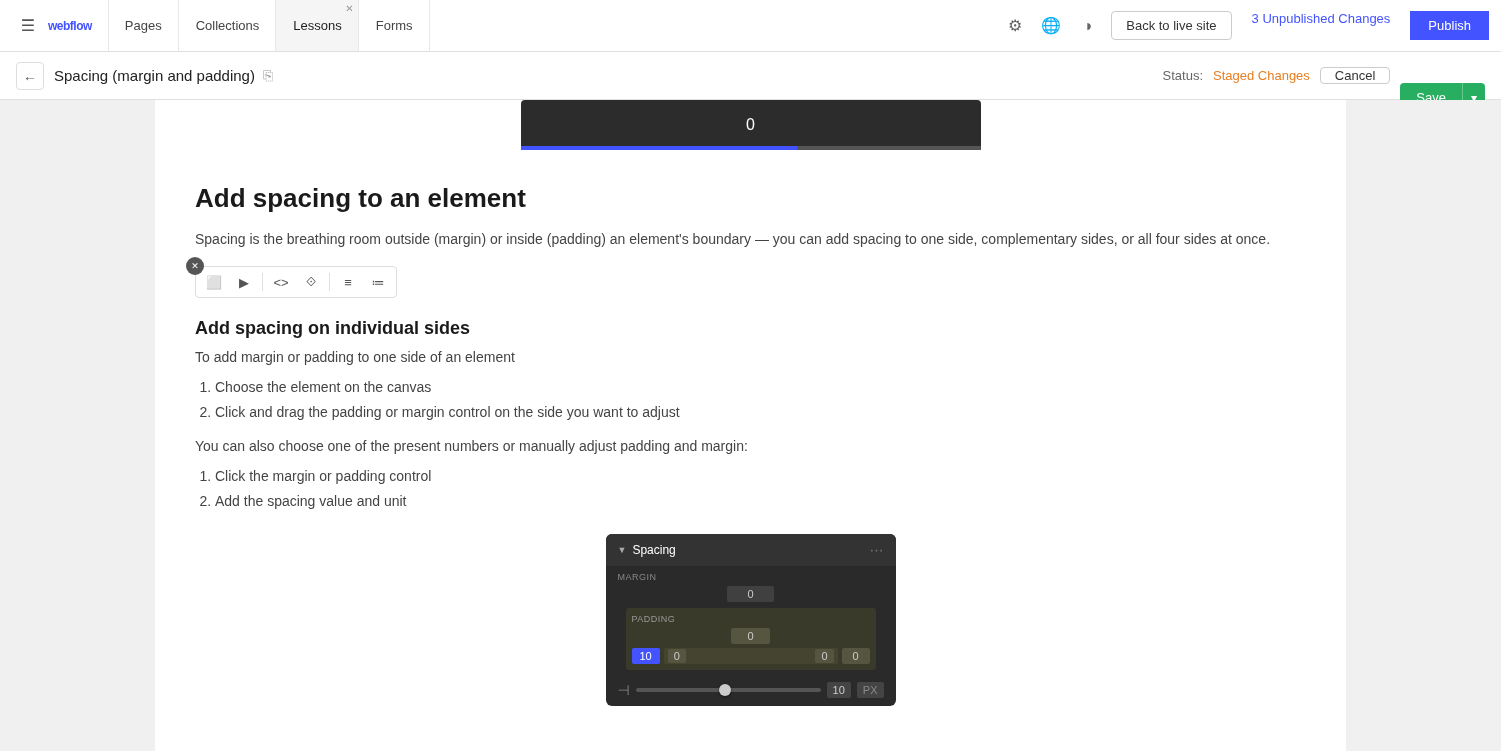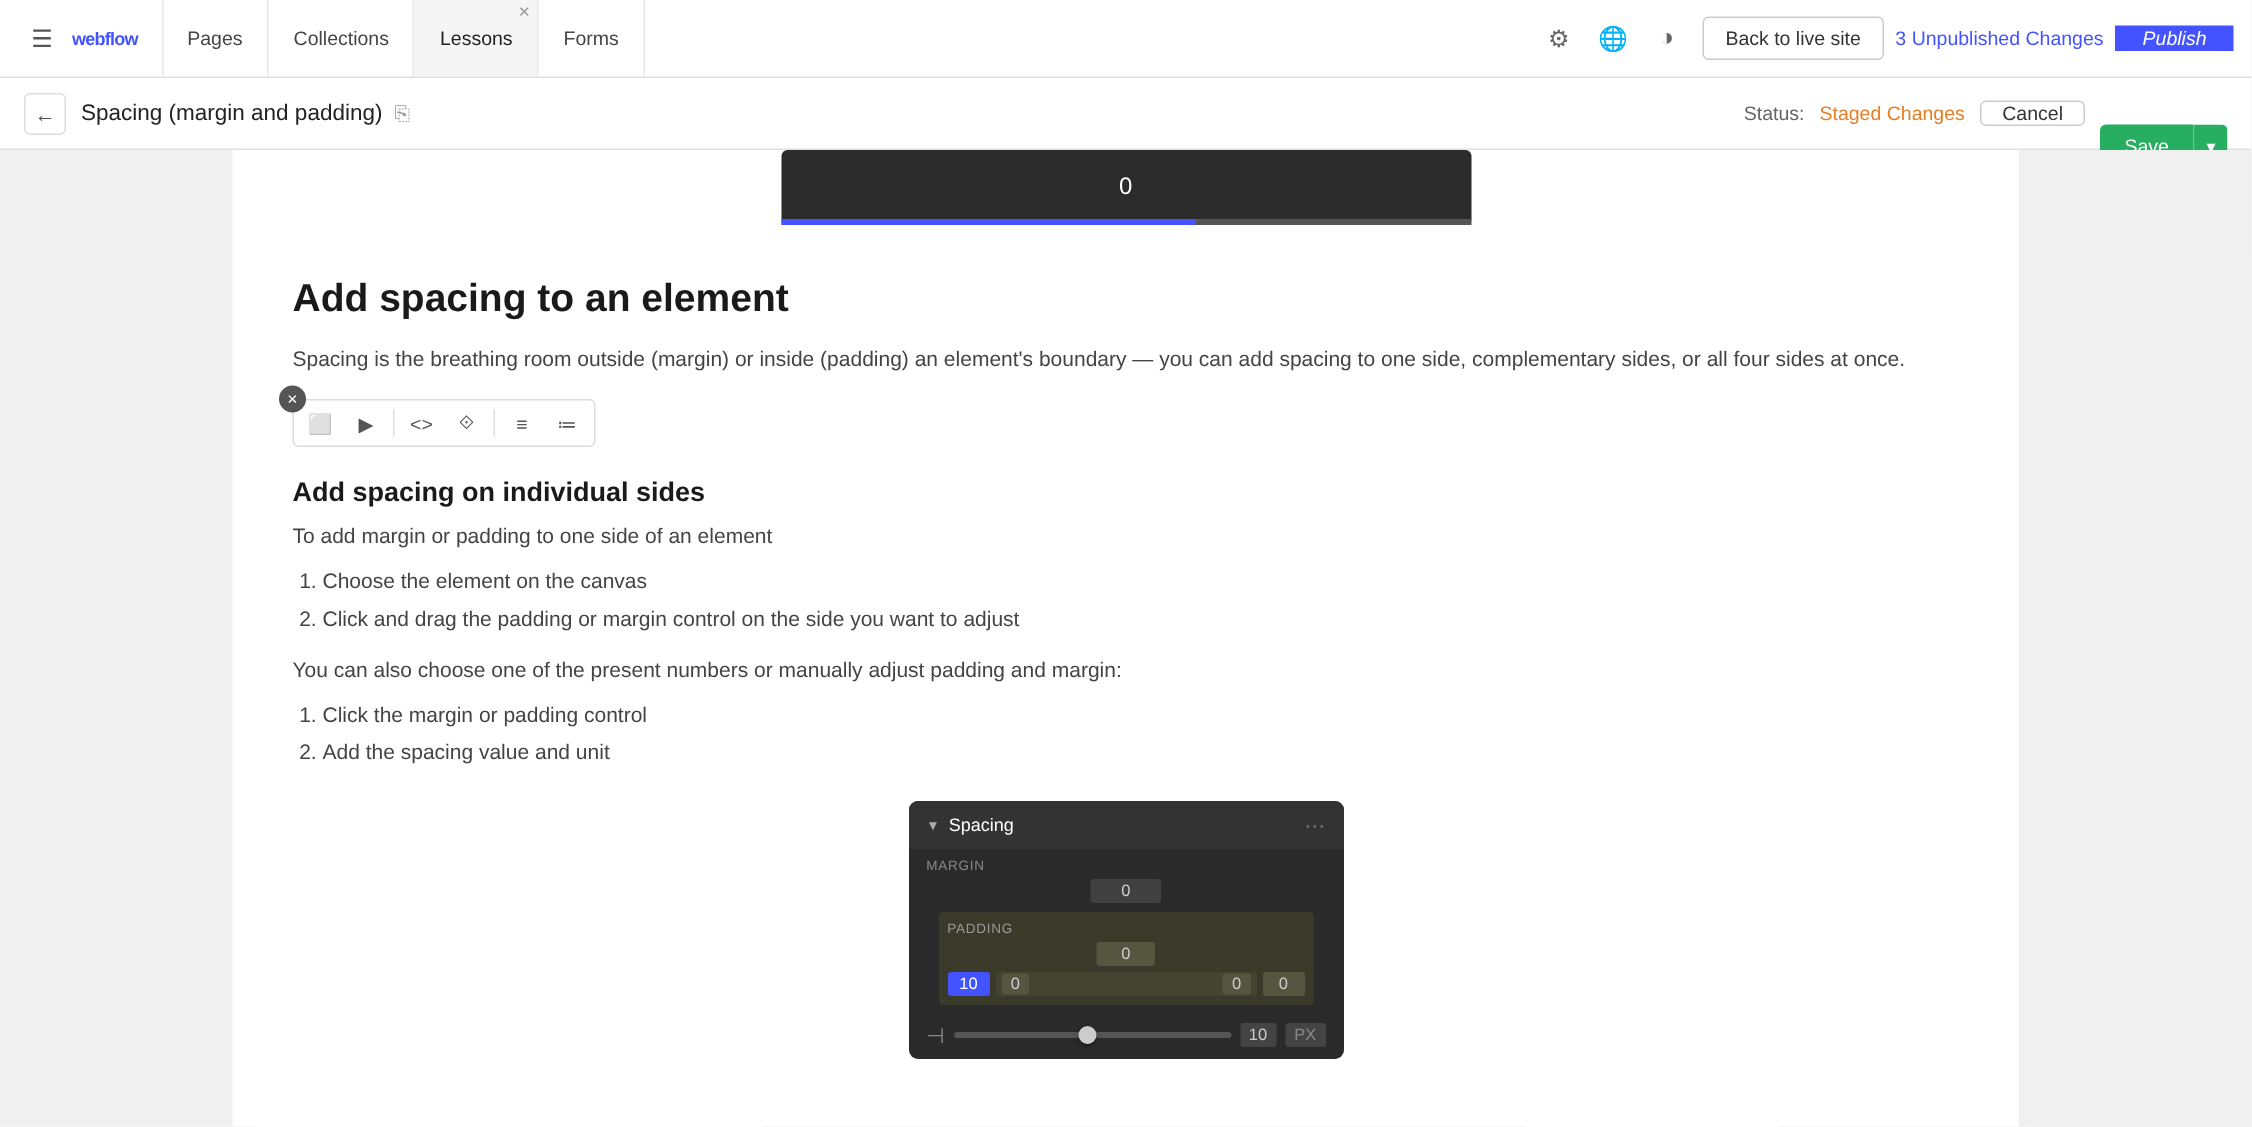--- a/index.html
+++ b/index.html
@@ -44,35 +44,34 @@
       font-size: 10px; color: #999; line-height: 1;
     }
     .nav-icons {
       display: flex; align-items: center; gap: 4px; margin: 0 8px;
     }
     .nav-icon-btn {
       width: 32px; height: 32px; display: flex; align-items: center; justify-content: center;
       border-radius: 4px; cursor: pointer; color: #666; font-size: 16px;
     }
     .nav-right {
-      display: flex; align-items: center; gap: 8px; margin-left: auto;
+      display: flex; gap: 20px; margin-left: auto;
     }
     .btn-back-live {
       padding: 6px 14px; border: 1px solid #ccc; border-radius: 4px;
       background: #fff; font-size: 13px; color: #333; cursor: pointer;
       white-space: nowrap;
     }
     .btn-unpublished {
       font-size: 13px; color: #4353ff; cursor: pointer; white-space: nowrap;
     }
     .btn-publish {
       padding: 1px 18px; border: none; border-radius: 0;
       background: #4353ff; color: #fff; font-size: 13px; cursor: pointer;
       font-weight: 500;
-      font-style: italic;
     }
 
     
     .sub-header {
       display: flex; align-items: center;
       background: #fff;
       border-bottom: 1px solid #e0e0e0;
       height: 48px;
       padding: 0 16px;
     }

